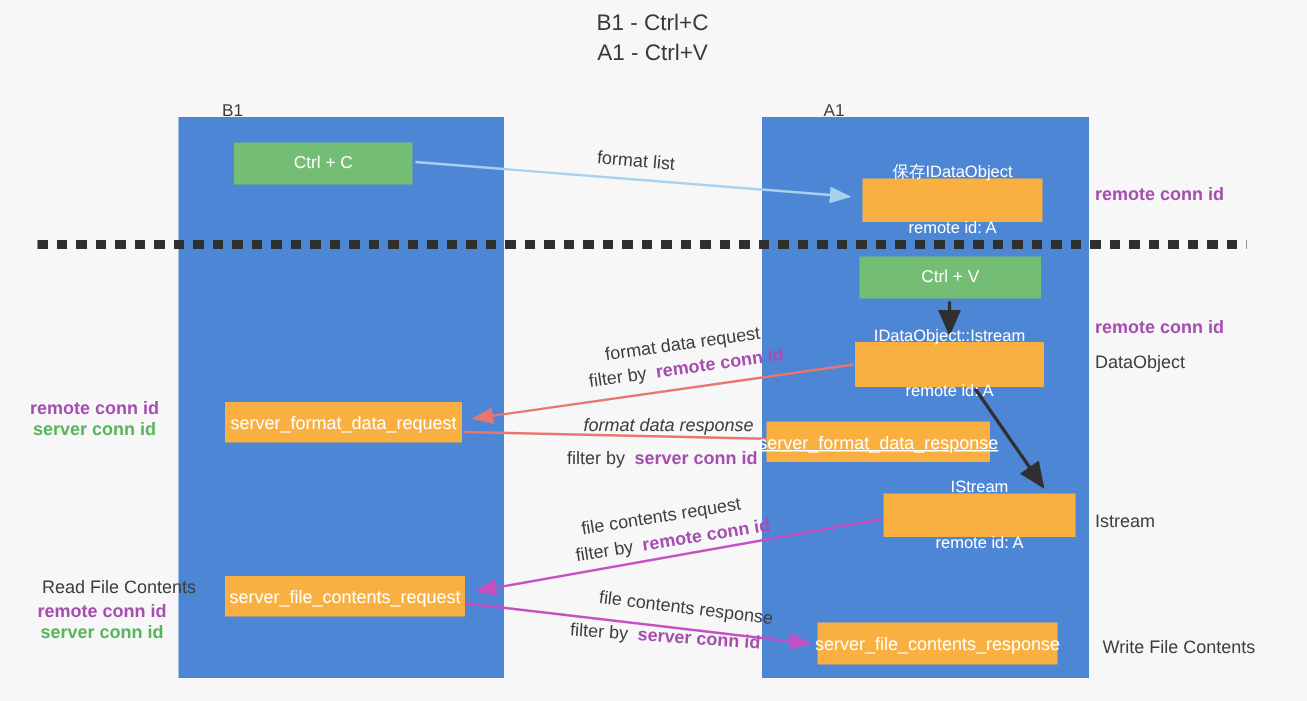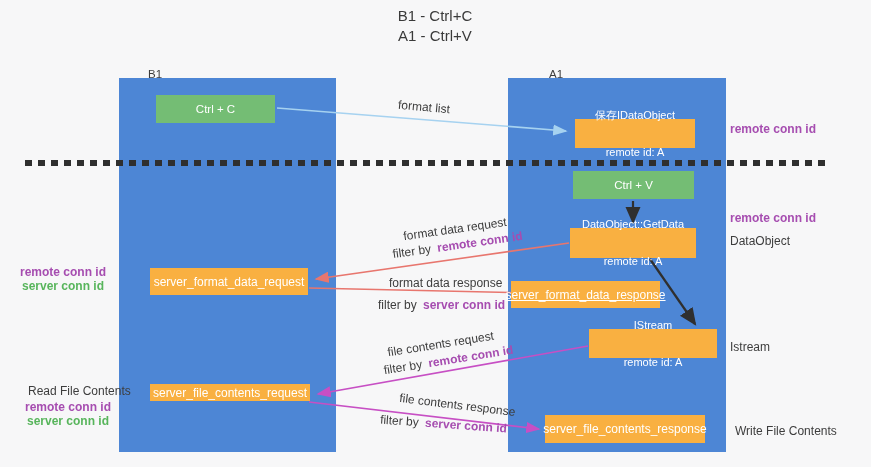--- a/index.html
+++ b/index.html
@@ -104,33 +104,33 @@
     <line class="st-magenta" x1="588" y1="346" x2="318" y2="394" marker-end="url(#ah-magenta)"></line>
     <line class="st-magenta" x1="309" y1="402" x2="539" y2="429" marker-end="url(#ah-magenta)"></line>
   </svg>
 
   <div class="node orange single" style="left:150px;top:268px;width:158px;height:27px;">
     <span>server_format_data_request</span>
   </div>
   <div class="node green" style="left:156px;top:95px;width:119px;height:28px;">
     <span>Ctrl + C</span>
   </div>
-  <div class="node orange single" style="left:150px;top:384px;width:160px;height:17px;align-items:center;">
+  <div class="node orange single" style="left:150px;top:384px;width:160px;height:27px;align-items:center;">
     <span>server_file_contents_request</span>
   </div>
 
   <div class="node orange" style="left:575px;top:119px;width:120px;height:29px;">
     <span class="l1">保存IDataObject</span>
     <span class="l2">remote id: A</span>
   </div>
   <div class="node green" style="left:573px;top:171px;width:121px;height:28px;">
     <span>Ctrl + V</span>
   </div>
   <div class="node orange" style="left:570px;top:228px;width:126px;height:30px;">
-    <span class="l1">DataObject::GetData</span>
+    <span class="l1">IDataObject::Istream</span>
     <span class="l2">remote id: A</span>
   </div>
   <div class="node orange single" style="left:511px;top:281px;width:149px;height:27px;text-decoration:underline;">
     <span>server_format_data_response</span>
   </div>
   <div class="node orange" style="left:589px;top:329px;width:128px;height:29px;">
     <span class="l1">IStream</span>
     <span class="l2">remote id: A</span>
   </div>
   <div class="node orange single" style="left:545px;top:415px;width:160px;height:28px;">
@@ -153,21 +153,21 @@
     <div class="gg">server conn id</div>
   </div>
 
   <div class="edge-label rot-p5" style="left:398px;top:100px;">format list</div>
 
   <div class="edge-label rot-n8" style="left:403px;top:222px;">format data request</div>
   <div class="edge-label rot-n8" style="left:392px;top:238px;">
     <span>filter by </span><span class="pp">remote conn id</span>
   </div>
 
-  <div class="edge-label" style="left:389px;top:276px;">format data response</div>
+  <div class="edge-label" style="left:389px;top:276px;font-style:italic;">format data response</div>
   <div class="edge-label" style="left:378px;top:298px;">
     <span>filter by </span><span class="pp">server conn id</span>
   </div>
 
   <div class="edge-label rot-n9" style="left:387px;top:337px;">file contents request</div>
   <div class="edge-label rot-n9" style="left:383px;top:353px;">
     <span>filter by </span><span class="pp">remote conn id</span>
   </div>
 
   <div class="edge-label rot-p7" style="left:399px;top:398px;">file contents response</div>

